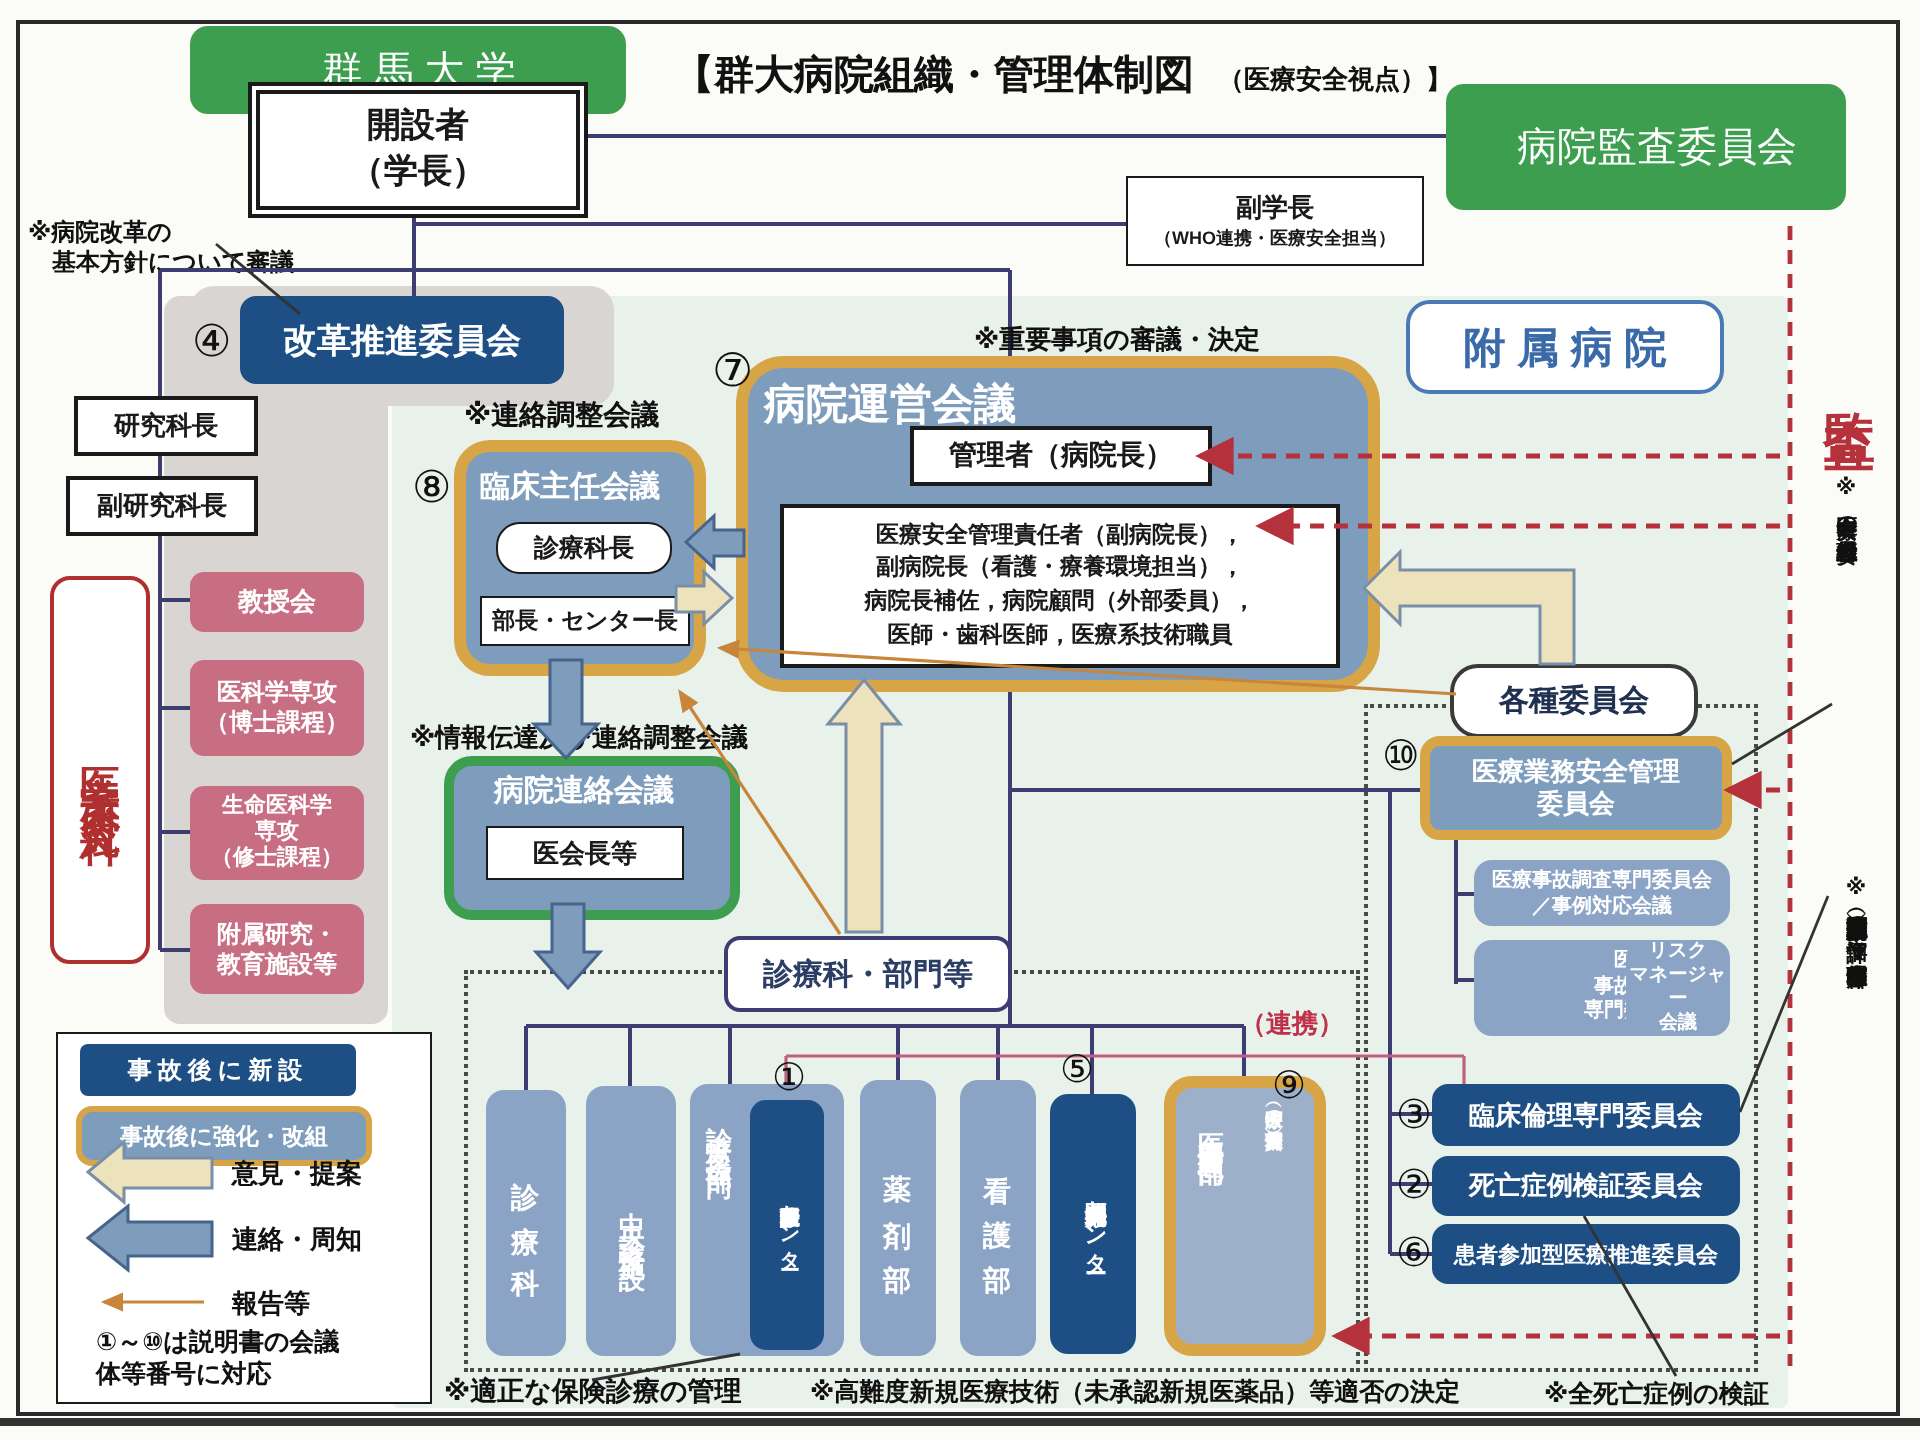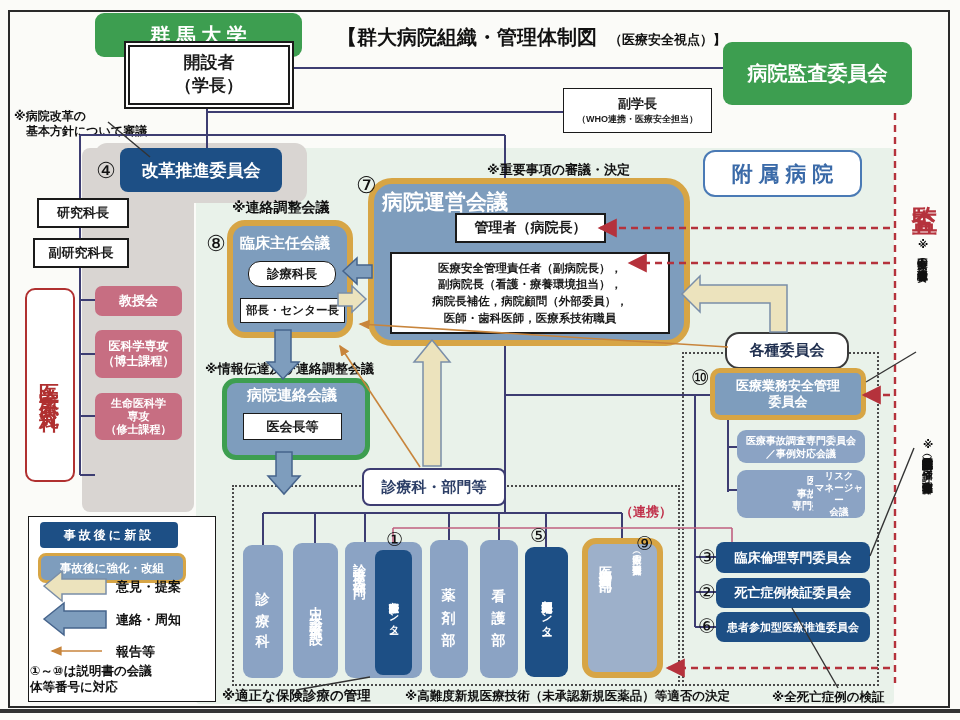--- a/index.html
+++ b/index.html
@@ -1,21 +1,21 @@
 <!DOCTYPE html>
 <html><head>
 <meta charset="utf-8">
 <style>
   html,body{margin:0;padding:0;background:#e8e8e8;}
   #stage{position:relative;width:960px;height:720px;background:#fbfbf8;overflow:hidden;
          font-family:"Liberation Sans","DejaVu Sans",sans-serif;color:#1a1a1a;}
   .abs{position:absolute;}
   .ml{white-space:pre-line;}
   .ctr{display:flex;align-items:center;justify-content:center;text-align:center;}
-  .greenbox{background:#3d9e50;color:#fff;font-weight:bold;border-radius:9px;}
+  .greenbox{background:#3d9e50;color:#fff;font-weight:normal;border-radius:9px;padding-left:11px;}
   .navybox{background:#1d4f85;color:#fff;font-weight:bold;border-radius:8px;}
   .steel{background:#7e9dbd;}
   .goldb{border:6px solid #d7a545;}
   .lblue{background:#8ba3c4;color:#fff;border-radius:9px;}
   .rose{background:#c76e82;color:#fff;font-weight:bold;border-radius:7px;}
   .whitebox{background:#fff;border:2px solid #1a1a1a;}
   .note{font-weight:bold;color:#111;}
   .vt{writing-mode:vertical-rl;text-orientation:mixed;}
   .vtu{writing-mode:vertical-rl;text-orientation:upright;}
   .num{font-size:20px;color:#111;z-index:6;font-weight:normal;}
@@ -101,20 +101,24 @@
   </div>
   <div class="abs bx rose ctr ml" style="left:95px;top:330px;width:87px;height:48px;font-size:12px;line-height:1.25;">
     <span class="ml">医科学専攻
 （博士課程）</span>
   </div>
   <div class="abs bx rose ctr ml" style="left:95px;top:393px;width:87px;height:47px;font-size:11px;line-height:1.2;">
     <span class="ml">生命医科学
 専攻
 （修士課程）</span>
   </div>
+  <div class="abs bx rose ctr ml" style="left:95px;top:452px;width:87px;height:45px;font-size:12px;line-height:1.25;">
+    <span class="ml">附属研究・
+教育施設等</span>
+  </div>
 
   <div class="abs bx ctr" style="left:703px;top:150px;width:155px;height:43px;background:#fff;border:2.5px solid #4a7ab5;border-radius:12px;">
     <span style="color:#3a6aa8;font-weight:bold;font-size:21px;">附 属 病 院</span>
   </div>
   <div class="abs vtu" style="left:908px;top:185px;height:80px;color:#b5323c;font-size:26px;font-weight:bold;letter-spacing:4px;z-index:3;">
     <span>監査</span>
   </div>
   <div class="abs vt note" style="left:916px;top:238px;height:180px;font-size:10.5px;font-weight:bold;z-index:3;">
     <span>※医療安全の総合管理委員会</span>
   </div>
@@ -244,21 +248,21 @@
   <div class="abs bx" style="left:28px;top:516px;width:186px;height:184px;background:#fff;border:1.5px solid #1a1a1a;"></div>
   <div class="abs ctr" style="left:40px;top:522px;width:138px;height:26px;background:#1d4f85;border-radius:4px;z-index:4;">
     <span style="color:#ffffff;font-weight:bold;font-size:12px;letter-spacing:3px;">事故後に新設</span>
   </div>
   <div class="abs ctr" style="left:38px;top:553px;width:142px;height:24px;background:#7e9dbd;border:3.5px solid #d7a545;border-radius:8px;z-index:4;">
     <span style="color:#fff;font-weight:bold;font-size:11.5px;">事故後に強化・改組</span>
   </div>
   <div class="abs note" style="left:116px;top:578px;font-size:13px;z-index:4;"><span>意見・提案</span></div>
   <div class="abs note" style="left:116px;top:611px;font-size:13px;z-index:4;"><span>連絡・周知</span></div>
   <div class="abs note" style="left:116px;top:643px;font-size:13px;z-index:4;"><span>報告等</span></div>
-  <div class="abs note ml" style="left:30px;top:663px;font-size:12.5px;line-height:1.3;z-index:4;"><span class="ml">①～⑩は説明書の会議
+  <div class="abs note ml" style="left:48px;top:663px;font-size:12.5px;line-height:1.3;z-index:4;"><span class="ml">①～⑩は説明書の会議
 体等番号に対応</span></div>
 
   <svg id="over" width="960" height="720">
     <defs>
       <marker id="mO" orient="auto" markerWidth="9" markerHeight="8" refX="6" refY="3">
         <path d="M0,0 L7,3 L0,6 z" fill="#c8853c"></path>
       </marker>
       <marker id="mR" orient="auto" markerWidth="10" markerHeight="10" refX="7" refY="4">
         <path d="M0,0 L8,4 L0,8 z" fill="#b5323c"></path>
       </marker>

